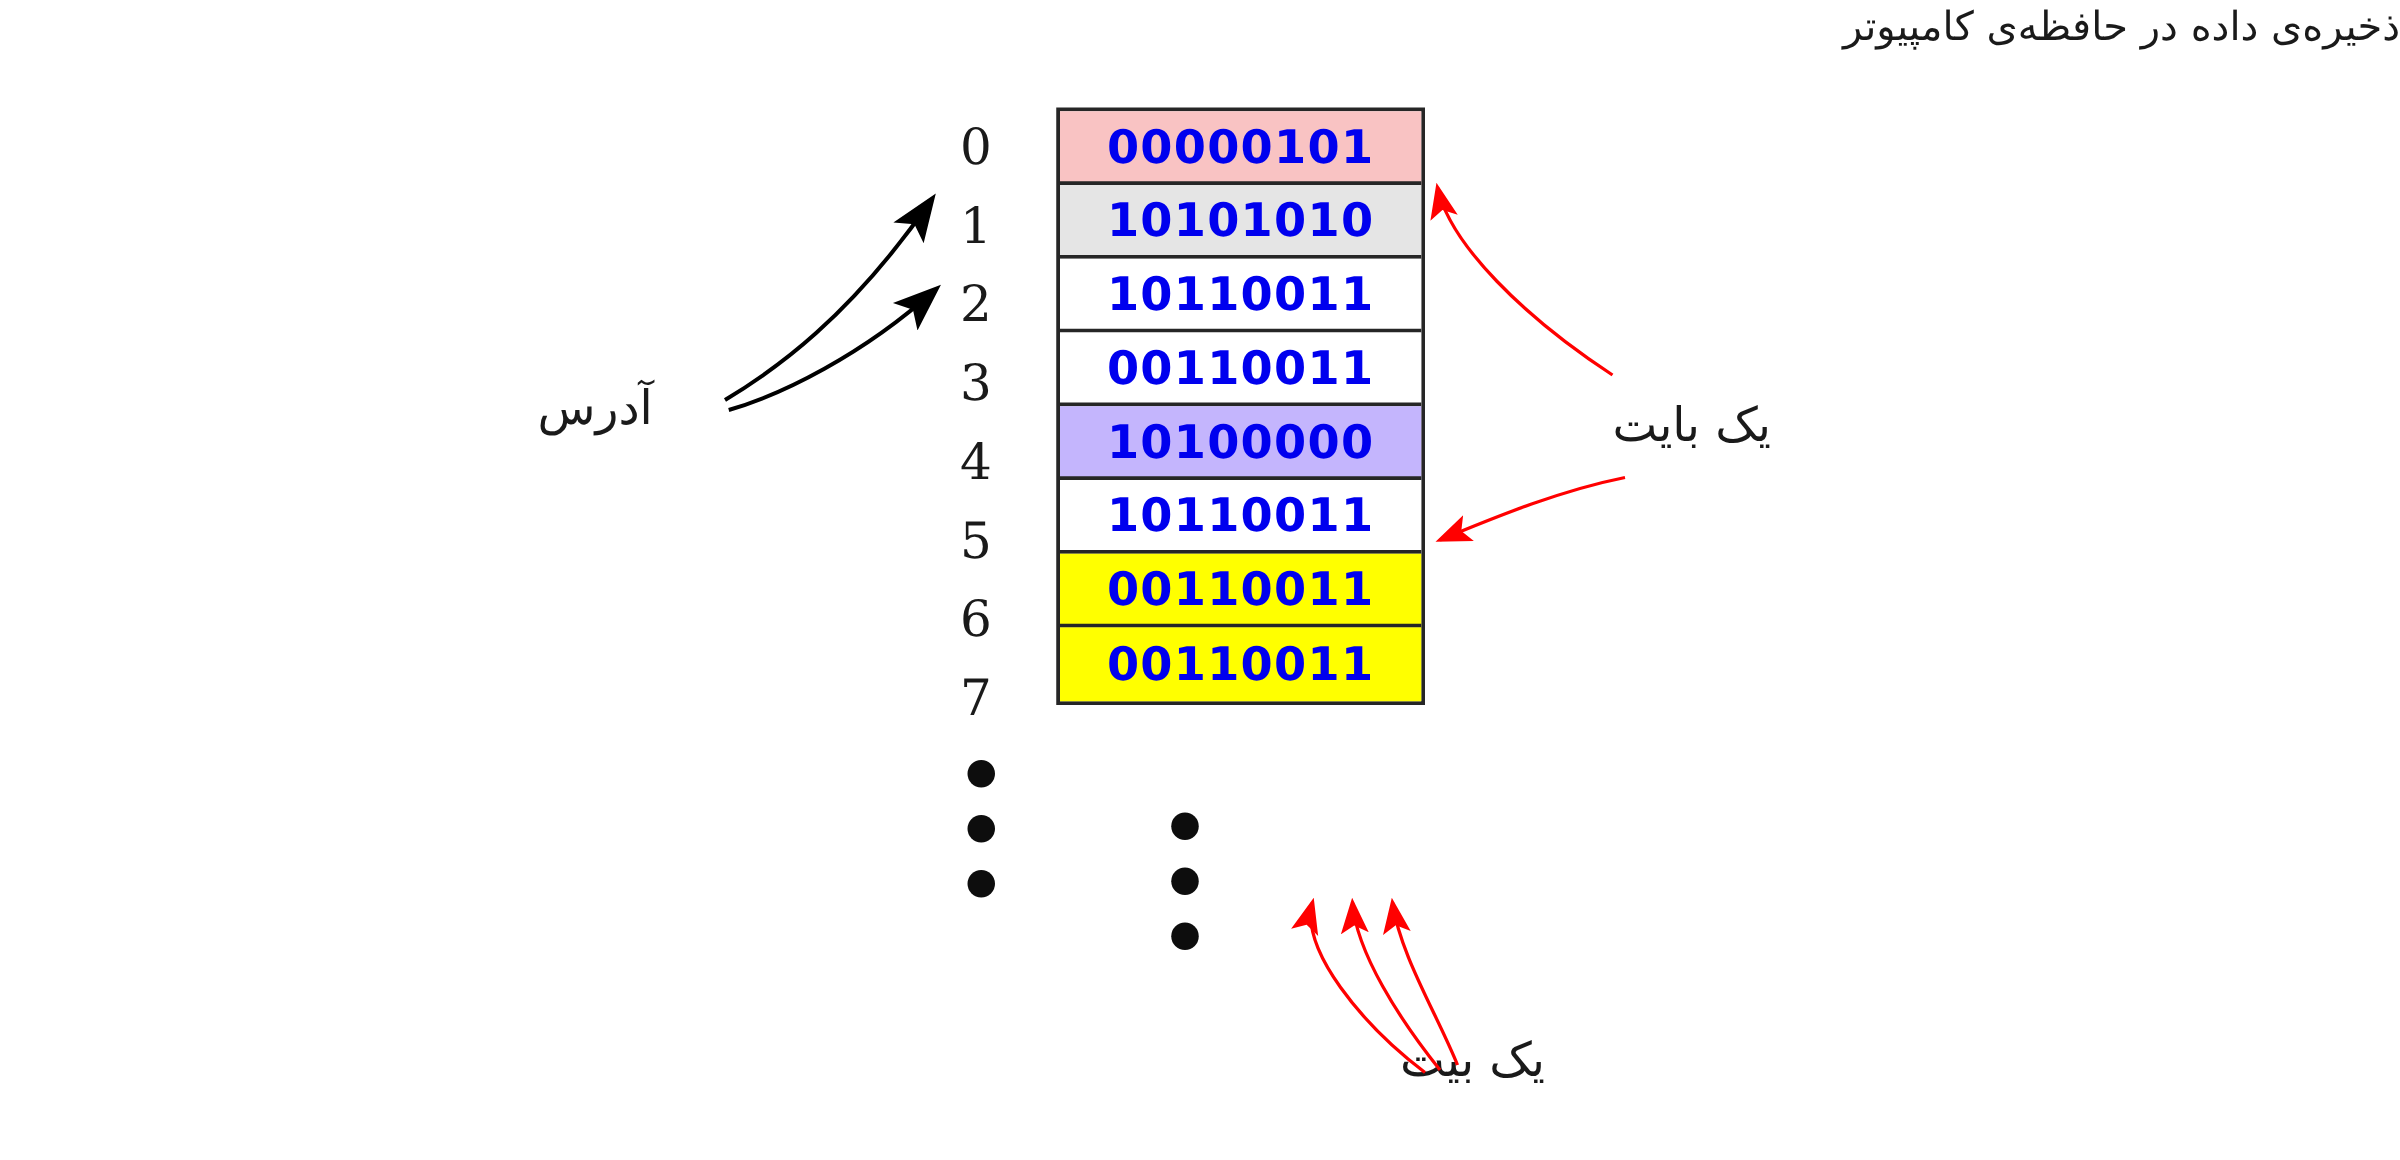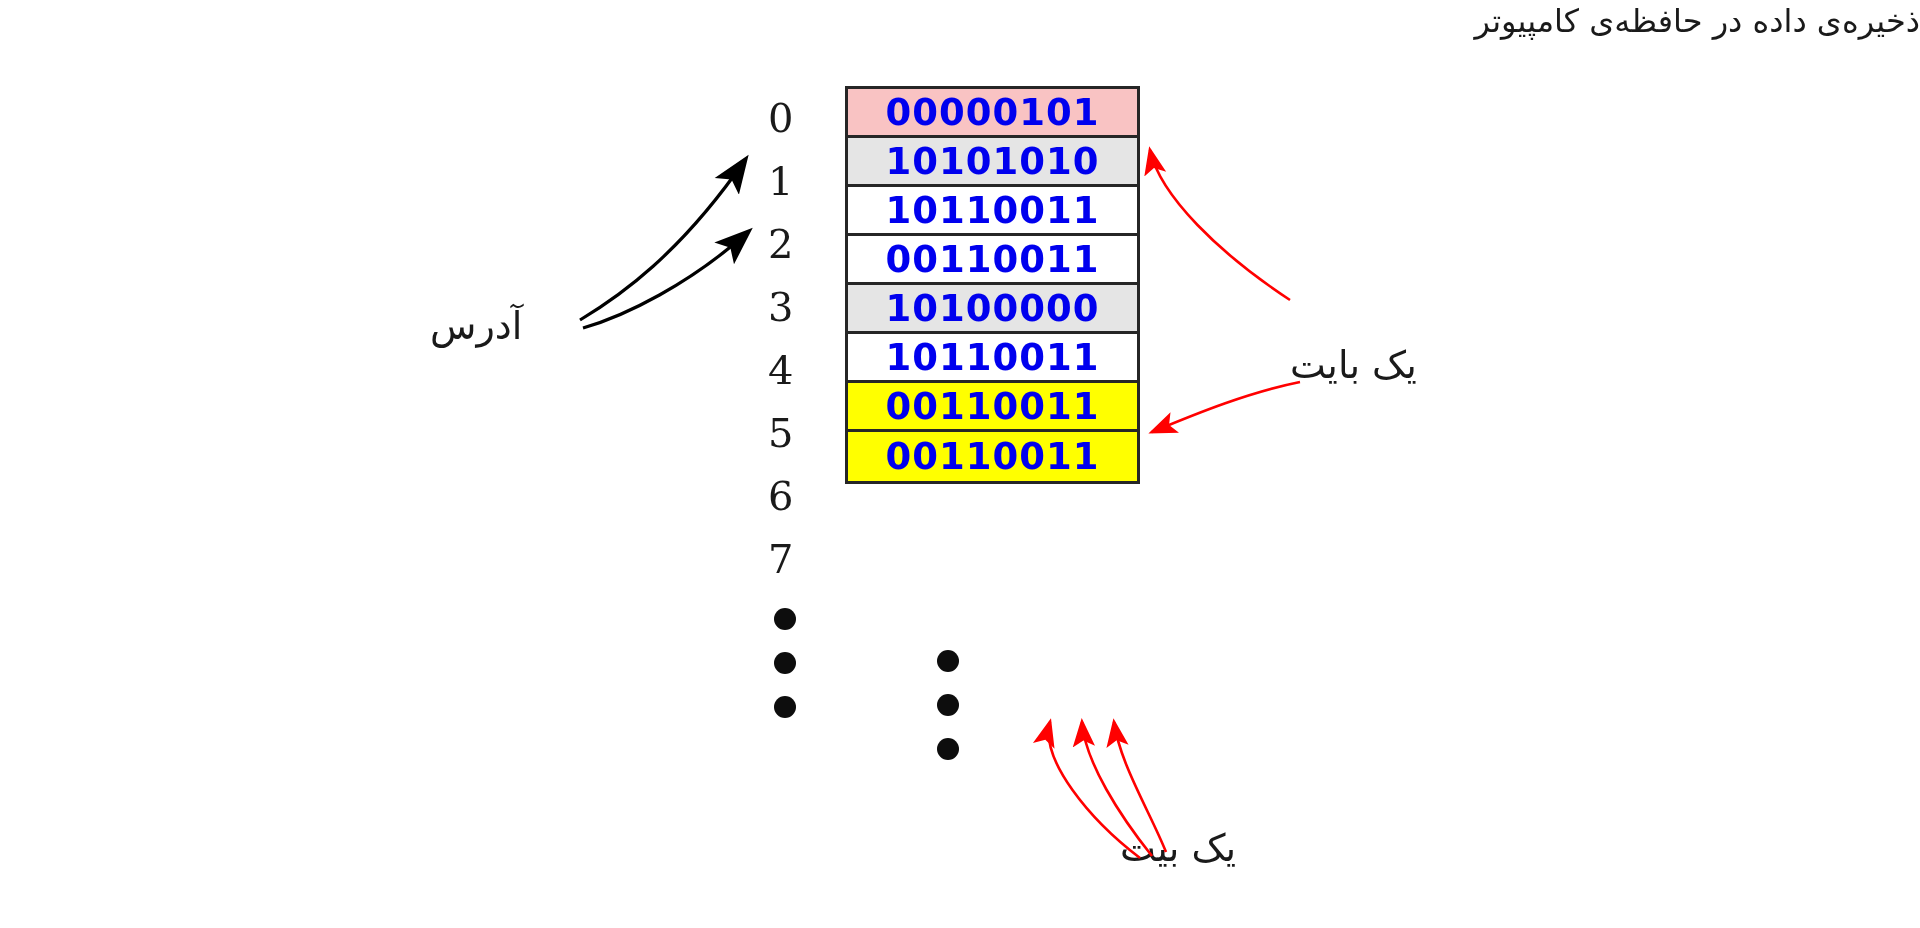--- a/index.html
+++ b/index.html
@@ -37,21 +37,21 @@
     position: absolute;
     left: 845px;
     top: 86px;
     width: 295px;
     border: 3px solid #262626;
     box-sizing: border-box;
     background: #ffffff;
   }
   .mem-row {
     position: relative;
-    height: 49px;
+    height: 59px;
     box-sizing: border-box;
     border-bottom: 3px solid #262626;
     display: flex;
     align-items: center;
     justify-content: center;
   }
   .mem-row:last-child {
     border-bottom: none;
   }
   .mem-value {
@@ -107,21 +107,21 @@
   
   .side-label {
     position: absolute;
     font-family: "DejaVu Sans", "Liberation Sans", sans-serif;
     font-size: 38px;
     color: #1a1a1a;
     direction: rtl;
     white-space: nowrap;
   }
   #label-address { left: 430px; top: 304px; }
-  #label-byte    { left: 1290px; top: 318px; margin-top: 25px; }
+  #label-byte    { left: 1290px; top: 318px; }
   #label-bit     { left: 1120px; top: 826px; }
 
   
   #arrows {
     position: absolute;
     left: 0;
     top: 0;
     width: 1920px;
     height: 928px;
     pointer-events: none;
@@ -167,21 +167,21 @@
     </div>
     <div class="mem-row" style="background: #e5e5e5;">
       <span class="mem-value" style="color: rgb(0, 0, 238);">10101010</span>
     </div>
     <div class="mem-row" style="background: rgb(255, 255, 255);">
       <span class="mem-value" style="color: rgb(0, 0, 238);">10110011</span>
     </div>
     <div class="mem-row" style="background: rgb(255, 255, 255);">
       <span class="mem-value" style="color: rgb(0, 0, 238);">00110011</span>
     </div>
-    <div class="mem-row" style="background: #e5e5e5;">
+    <div class="mem-row" style="background: #c4b5fd;">
       <span class="mem-value" style="color: rgb(0, 0, 238);">10100000</span>
     </div>
     <div class="mem-row" style="background: rgb(255, 255, 255);">
       <span class="mem-value" style="color: rgb(0, 0, 238);">10110011</span>
     </div>
     <div class="mem-row" style="background: rgb(255, 255, 0);">
       <span class="mem-value" style="color: rgb(0, 0, 238);">00110011</span>
     </div>
     <div class="mem-row" style="background: rgb(255, 255, 0);">
       <span class="mem-value" style="color: rgb(0, 0, 238);">00110011</span>

